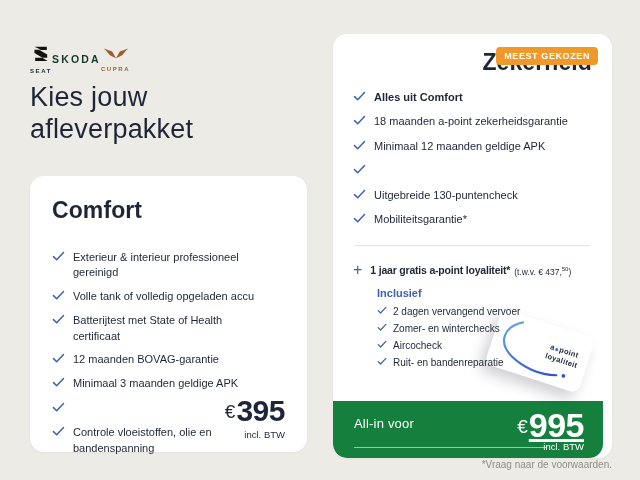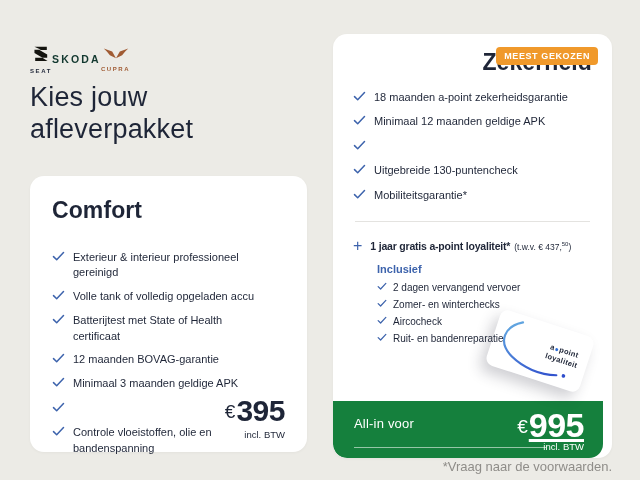--- a/index.html
+++ b/index.html
@@ -72,21 +72,21 @@
     position:absolute; left:0; right:9px; bottom:0; height:57px;
     background:#15803d; border-radius:0 0 14px 14px; color:#fff; z-index:1;
   }
   .allin-label { position:absolute; left:21px; top:15px; font-size:13px; font-weight:500; letter-spacing:0.2px; }
   .allin-line { position:absolute; left:21px; top:46px; width:192px; height:1px; background:rgba(255,255,255,0.55); }
   .footer-price { position:absolute; right:19px; top:5px; text-align:right; color:#fff; }
   .footer-price .cur { font-size:19px; font-weight:500; position:relative; top:-4px; margin-right:1px; }
   .footer-price .amt { font-size:34px; font-weight:600; letter-spacing:-0.5px;text-decoration:underline; }
   .footer-note { position:absolute; right:19px; top:40px; font-size:9.5px; color:#fff; }
   
-  .fine-print { position:absolute; right:28px; top:459px; font-size:13px; color:#8F8D89;text-align:center; }
+  .fine-print { position:absolute; right:28px; top:459px; font-size:10px; color:#8F8D89;text-align:center; }
 </style>
 </head>
 <body>
 
 <div class="brands">
   <div class="brand brand-seat">
     <span>
       <svg width="18" height="16" viewBox="0 0 24 22">
         <path fill="#14140F" d="M3 1h17v4.4H10l10.5 6.2V16H14L3 9.6V5.2h9L3 1z"></path>
         <path fill="#14140F" d="M21 21H4v-4.4h10L21 21z" transform="translate(0,-0.5)"></path>
@@ -161,20 +161,26 @@
       <span class="cur">€</span><span class="amt">395</span>
     </div>
     <div class="price-note">incl. BTW</div>
   </div>
 </div>
 
 <div class="card zeker">
   <div class="badge">MEEST GEKOZEN</div>
   <h2>Zekerheid</h2>
 
+  <div class="item bold">
+    <span class="chk"><svg width="13" height="11" viewBox="0 0 13 11">
+          <path d="M1.5 5.6l3.2 3.2L11.5 1.5" fill="none" stroke="#3D63AC" stroke-width="1.5" stroke-linecap="round" stroke-linejoin="round"></path>
+        </svg></span>
+    <span class="txt">Alles uit Comfort</span>
+  </div>
   <div class="item">
     <span class="chk"><svg width="13" height="11" viewBox="0 0 13 11">
           <path d="M1.5 5.6l3.2 3.2L11.5 1.5" fill="none" stroke="#3D63AC" stroke-width="1.5" stroke-linecap="round" stroke-linejoin="round"></path>
         </svg></span>
     <span class="txt">18 maanden a-point zekerheidsgarantie</span>
   </div>
   <div class="item">
     <span class="chk"><svg width="13" height="11" viewBox="0 0 13 11">
           <path d="M1.5 5.6l3.2 3.2L11.5 1.5" fill="none" stroke="#3D63AC" stroke-width="1.5" stroke-linecap="round" stroke-linejoin="round"></path>
         </svg></span>

